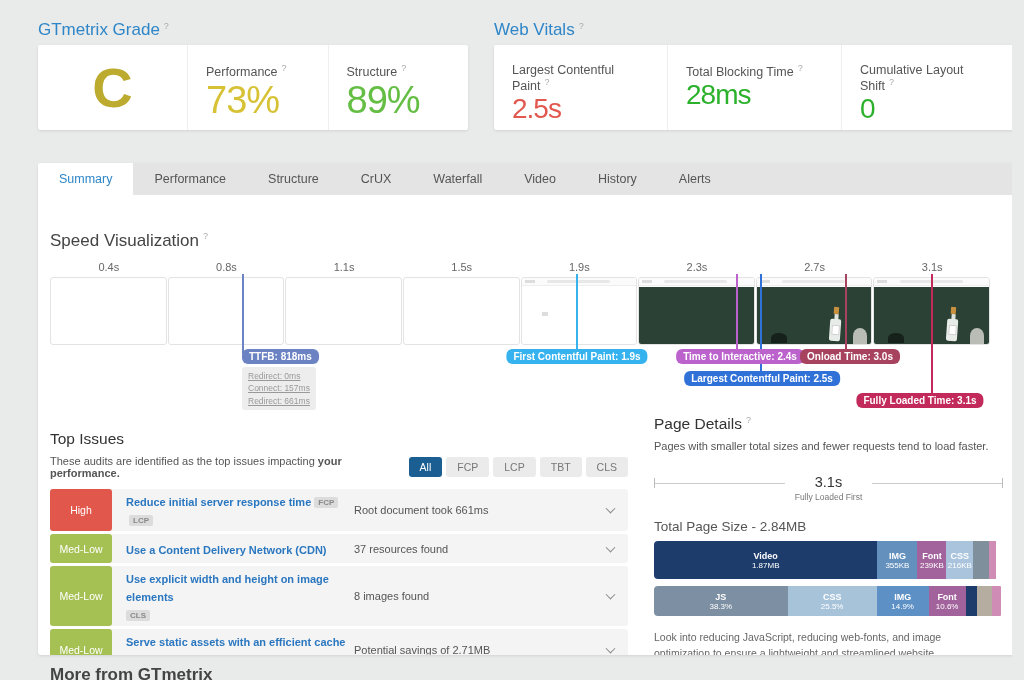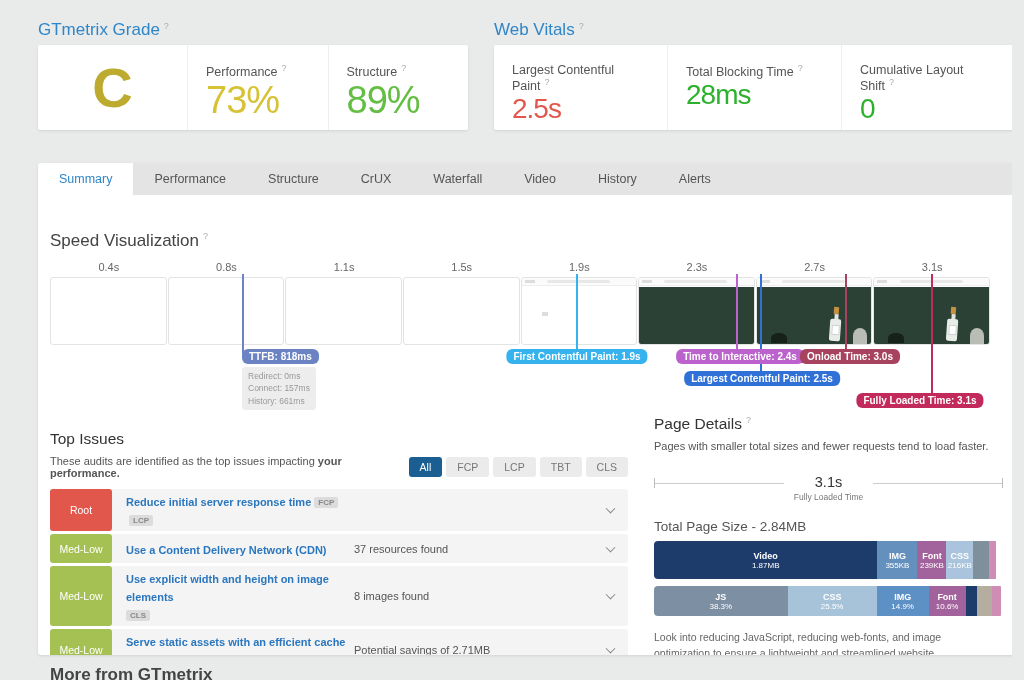--- a/index.html
+++ b/index.html
@@ -45,21 +45,21 @@
   .bottle { position:absolute; right:26%; bottom:5%; width:13px; height:34px; transform:rotate(4deg); }
   .bottle .cap { position:absolute; left:4px; top:0; width:5px; height:7px; background:#c8913f; }
   .bottle .neck { position:absolute; left:4.5px; top:7px; width:4px; height:6px; background:#dfe4df; }
   .bottle .body { position:absolute; left:1px; top:12px; width:11px; height:22px; background:#e8ece9; border-radius:2px; }
   .bottle .label { position:absolute; left:2.5px; top:18px; width:8px; height:10px; background:#fff; border:1px solid #cfcfcf; }
   .blob-dark { position:absolute; left:12%; bottom:2%; width:16px; height:10px; background:#15211a; border-radius:50% 50% 0 0; }
   .blob-light { position:absolute; right:4%; bottom:0; width:14px; height:16px; background:#b9bdb6; border-radius:50% 50% 0 0; }
   .vline { position:absolute; top:13px; width:2px; z-index:3; }
   .badge { position:absolute; z-index:4; color:#fff; font-size:10px; font-weight:bold; padding:2px 7px; border-radius:6px; white-space:nowrap; }
   .centered { transform:translateX(-50%); }
-  .ttfb-tip { position:absolute; z-index:4; background:#ededed; border-radius:3px; padding:3px 6px; font-size:8.5px; color:#999; line-height:1.45; white-space:nowrap; }
+  .ttfb-tip { position:absolute; z-index:4; background:#ededed; border-radius:3px; padding:3px 6px; font-size:8.5px; color:#999; line-height:1.45; white-space:nowrap;text-decoration:underline; }
 
   
   .lower { display:flex; margin-top:14px; }
   .col-issues { width:578px;margin-top:15px; }
   .col-details { flex:1; margin-left:26px; }
   .h2 { font-size:15.5px; color:#333; }
   .desc-row { display:flex; align-items:center; justify-content:space-between; margin:7px 0 10px 0; }
   .desc { font-size:11px; color:#555; }
   .filters { display:flex; gap:4px; }
   .filter-btn { font-size:10.5px; color:#777; background:#ebebeb; border:none; padding:4px 11px; border-radius:3px; cursor:pointer; font-family:inherit; }
@@ -216,21 +216,21 @@
         <div class="vline" style="left: 526px; height: 80px; background: rgb(54, 179, 239);"></div>
         <div class="vline" style="left: 686px; height: 80px; background: rgb(187, 98, 204);"></div>
         <div class="vline" style="left: 795px; height: 80px; background: rgb(168, 67, 95);"></div>
         <div class="vline" style="left: 710px; height: 102px; background: rgb(48, 113, 216);"></div>
         <div class="vline" style="left: 881px; height: 124px; background: rgb(194, 42, 92);"></div>
 
         <div class="badge" style="left: 192px; top: 88px; background: rgb(107, 131, 194);">TTFB: 818ms</div>
         <div class="ttfb-tip" style="left:192px; top:106px;">
           <div>Redirect: 0ms</div>
           <div>Connect: 157ms</div>
-          <div>History: 661ms</div>
+          <div>Redirect: 661ms</div>
         </div>
         <div class="badge centered" style="left: 527px; top: 88px; background: rgb(54, 179, 239);">First Contentful Paint: 1.9s</div>
         <div class="badge centered" style="left: 690px; top: 88px; background: rgb(187, 98, 204);">Time to Interactive: 2.4s</div>
         <div class="badge centered" style="left: 800px; top: 88px; background: rgb(168, 67, 95);">Onload Time: 3.0s</div>
         <div class="badge centered" style="left: 712px; top: 110px; background: rgb(48, 113, 216);">Largest Contentful Paint: 2.5s</div>
         <div class="badge centered" style="left: 870px; top: 132px; background: rgb(194, 42, 92);">Fully Loaded Time: 3.1s</div>
       </div>
 
       <div class="lower">
 
@@ -243,24 +243,25 @@
             <div class="filters">
               <button class="filter-btn active">All</button>
               <button class="filter-btn">FCP</button>
               <button class="filter-btn">LCP</button>
               <button class="filter-btn">TBT</button>
               <button class="filter-btn">CLS</button>
             </div>
           </div>
 
           <div class="issue-row">
-            <div class="sev" style="background: rgb(226, 87, 76);">Root</div>
+            <div class="sev" style="background: rgb(226, 87, 76);">High</div>
             <div class="issue-title-wrap">
               <span class="issue-title">Reduce initial server response time</span><span class="tag">FCP</span><span class="tag">LCP</span>
             </div>
+            <div class="issue-detail">Root document took 661ms</div>
             <span class="chev"></span>
           </div>
 
           <div class="issue-row">
             <div class="sev" style="background: rgb(166, 193, 83);">Med-Low</div>
             <div class="issue-title-wrap">
               <span class="issue-title">Use a Content Delivery Network (CDN)</span>
             </div>
             <div class="issue-detail">37 resources found</div>
             <span class="chev"></span>
@@ -300,21 +301,21 @@
           <div class="h2">
             <span>Page Details</span><span class="help">?</span>
           </div>
           <div class="pd-desc">Pages with smaller total sizes and fewer requests tend to load faster.</div>
 
           <div class="measure">
             <span class="endtick"></span>
             <span class="mline"></span>
             <span class="mtext">
               <div class="mval">3.1s</div>
-              <div class="mlabel">Fully Loaded Time</div>
+              <div class="mlabel">Fully Loaded First</div>
             </span>
             <span class="mline"></span>
             <span class="endtick"></span>
           </div>
 
           <div class="bar-title">Total Page Size - 2.84MB</div>
           <div class="stackbar">
             <div class="seg" style="width: 64%; background: rgb(29, 60, 108);">
               <span class="sname">Video</span>
               <span class="sval">1.87MB</span>

